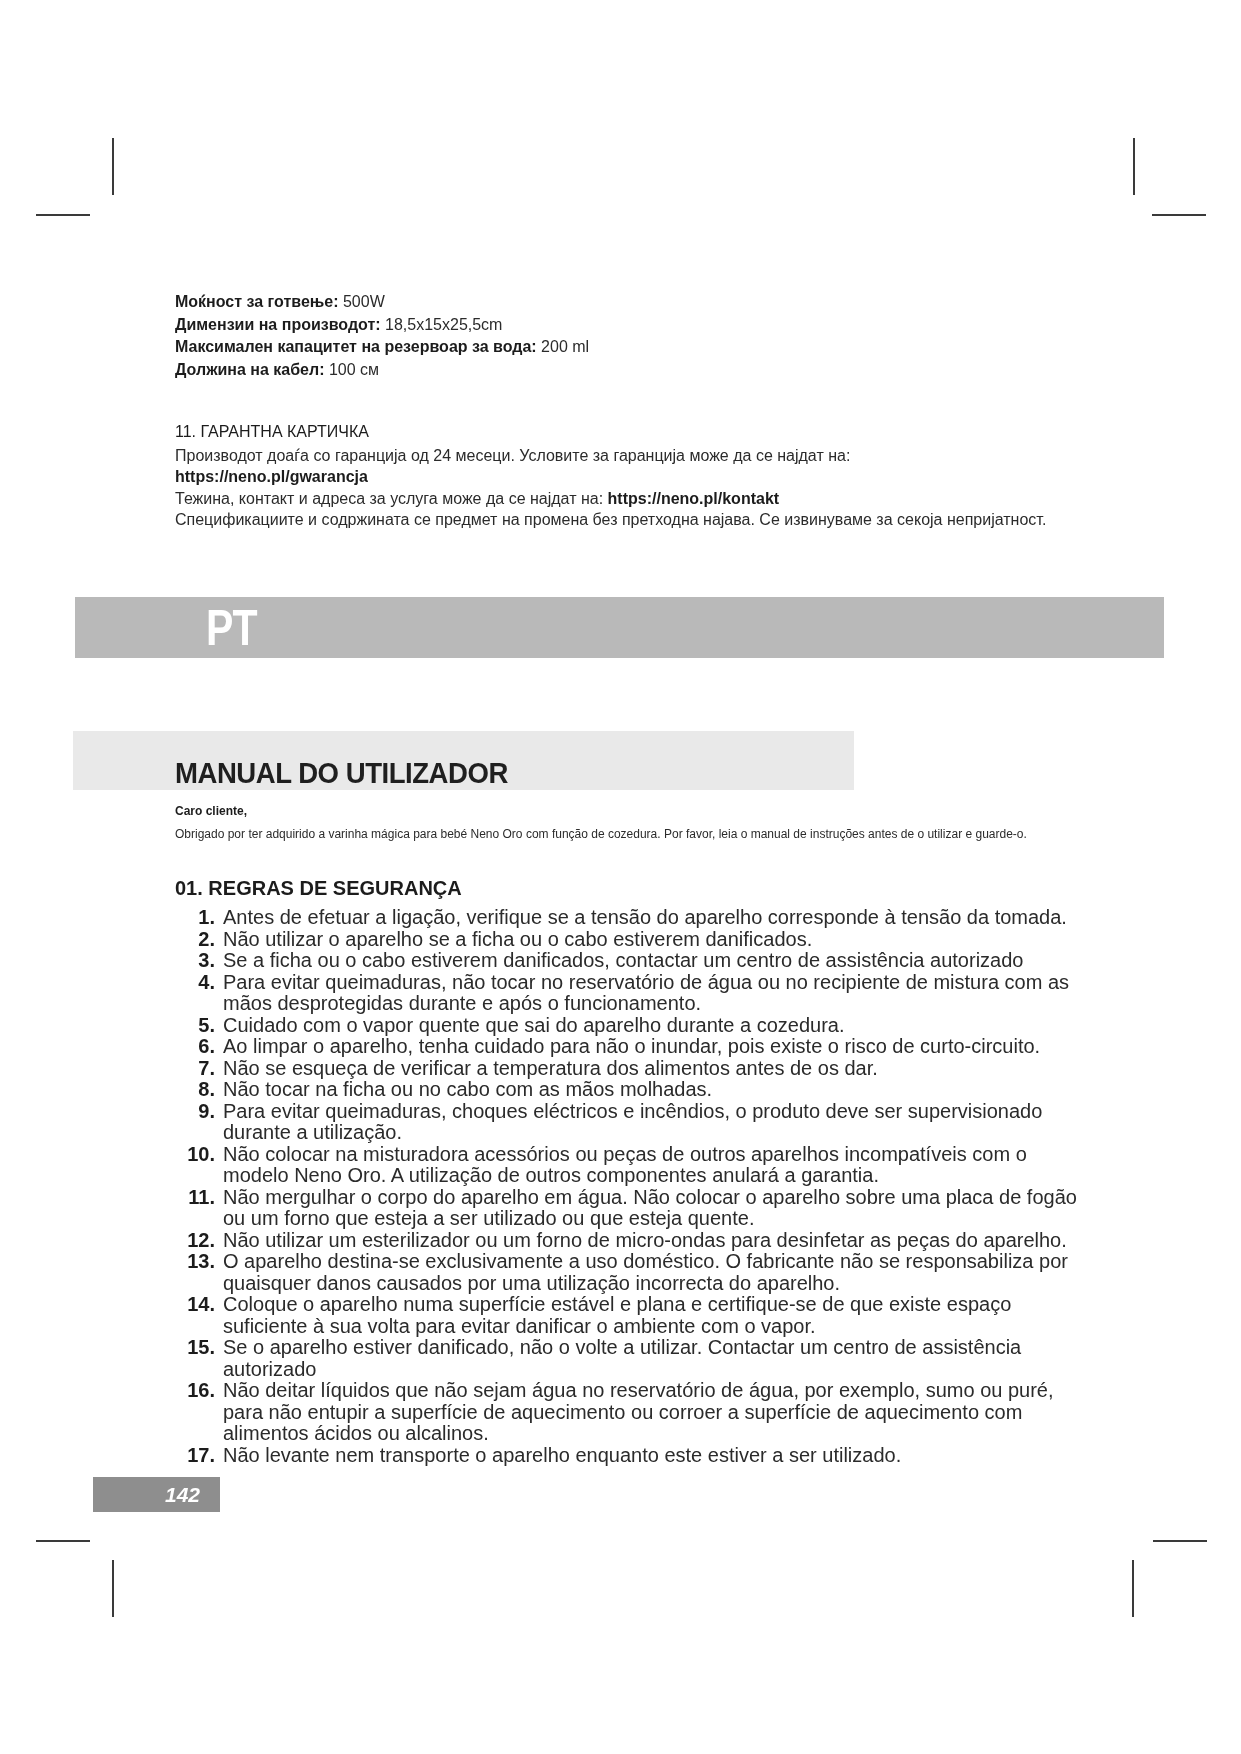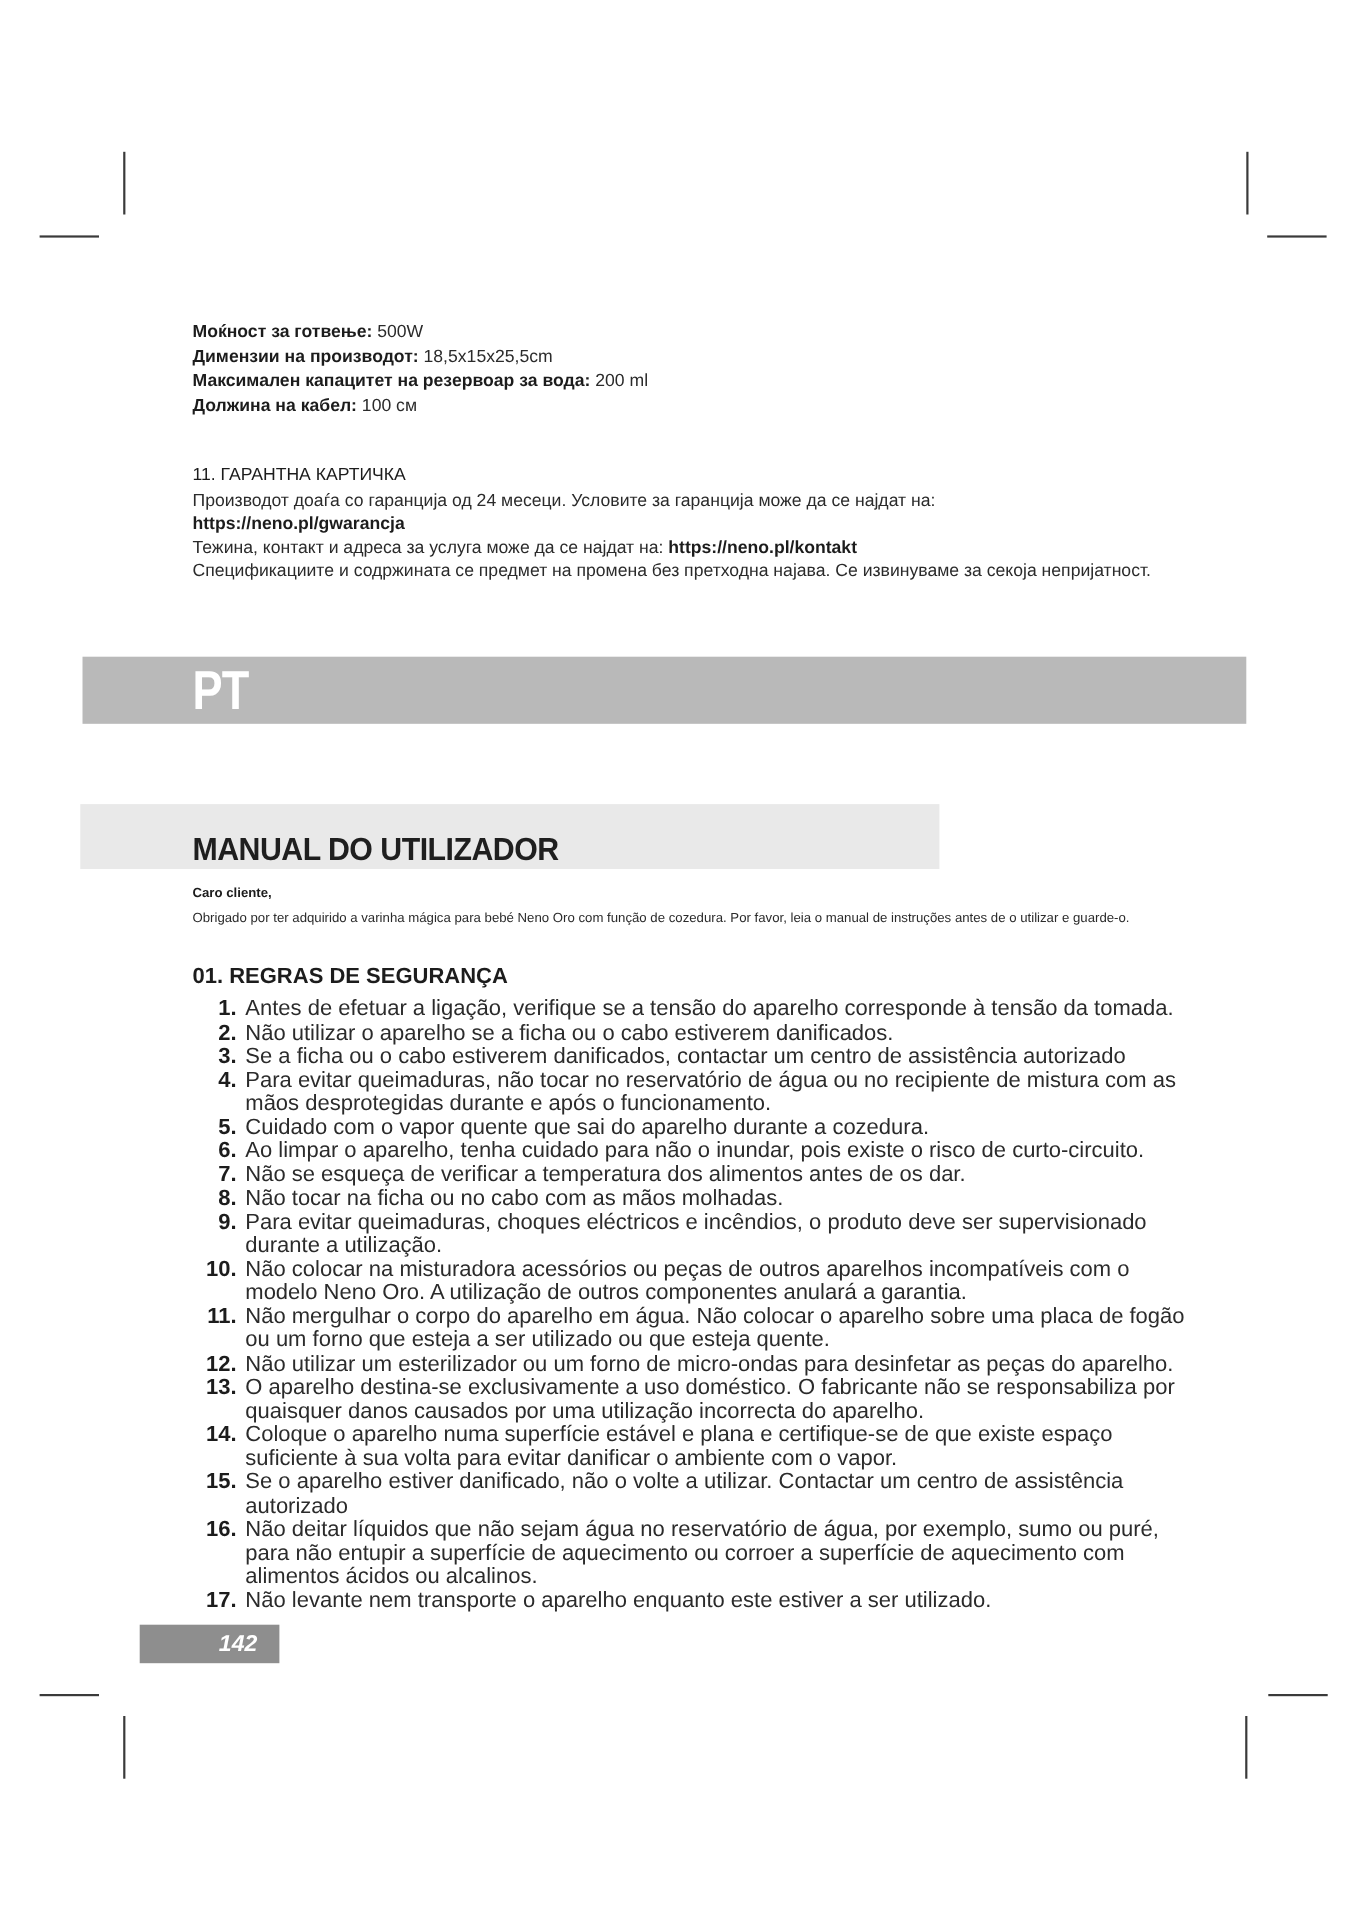--- a/index.html
+++ b/index.html
@@ -58,20 +58,21 @@
   .warranty .b { font-weight: 700; color: #1c1c1c; }
 
   
   .lang-banner {
     position: absolute;
     left: 75px; top: 597px;
     width: 1058px; height: 61px;
     background: #b9b9b9;
     display: flex;
     align-items: center;
+    padding-left: 31px;
   }
   .lang-banner .lang {
     margin-left: 100px;
     font-size: 50px;
     font-weight: 700;
     color: #ffffff;
     letter-spacing: -1px;
     transform: scaleX(0.82);
     transform-origin: left center;
     line-height: 1;
@@ -142,21 +143,20 @@
   .page-num-box {
     position: absolute;
     left: 93px; top: 1477px;
     width: 127px; height: 35px;
     background: #8e8e8e;
     display: flex;
     align-items: center;
     justify-content: flex-end;
     padding-right: 20px;
     box-sizing: border-box;
-    margin-left: 34px;
   }
   .page-num-box .n {
     color: #ffffff;
     font-weight: 700;
     font-style: italic;
     font-size: 21px;
   }
 </style>
 </head>
 <body>

